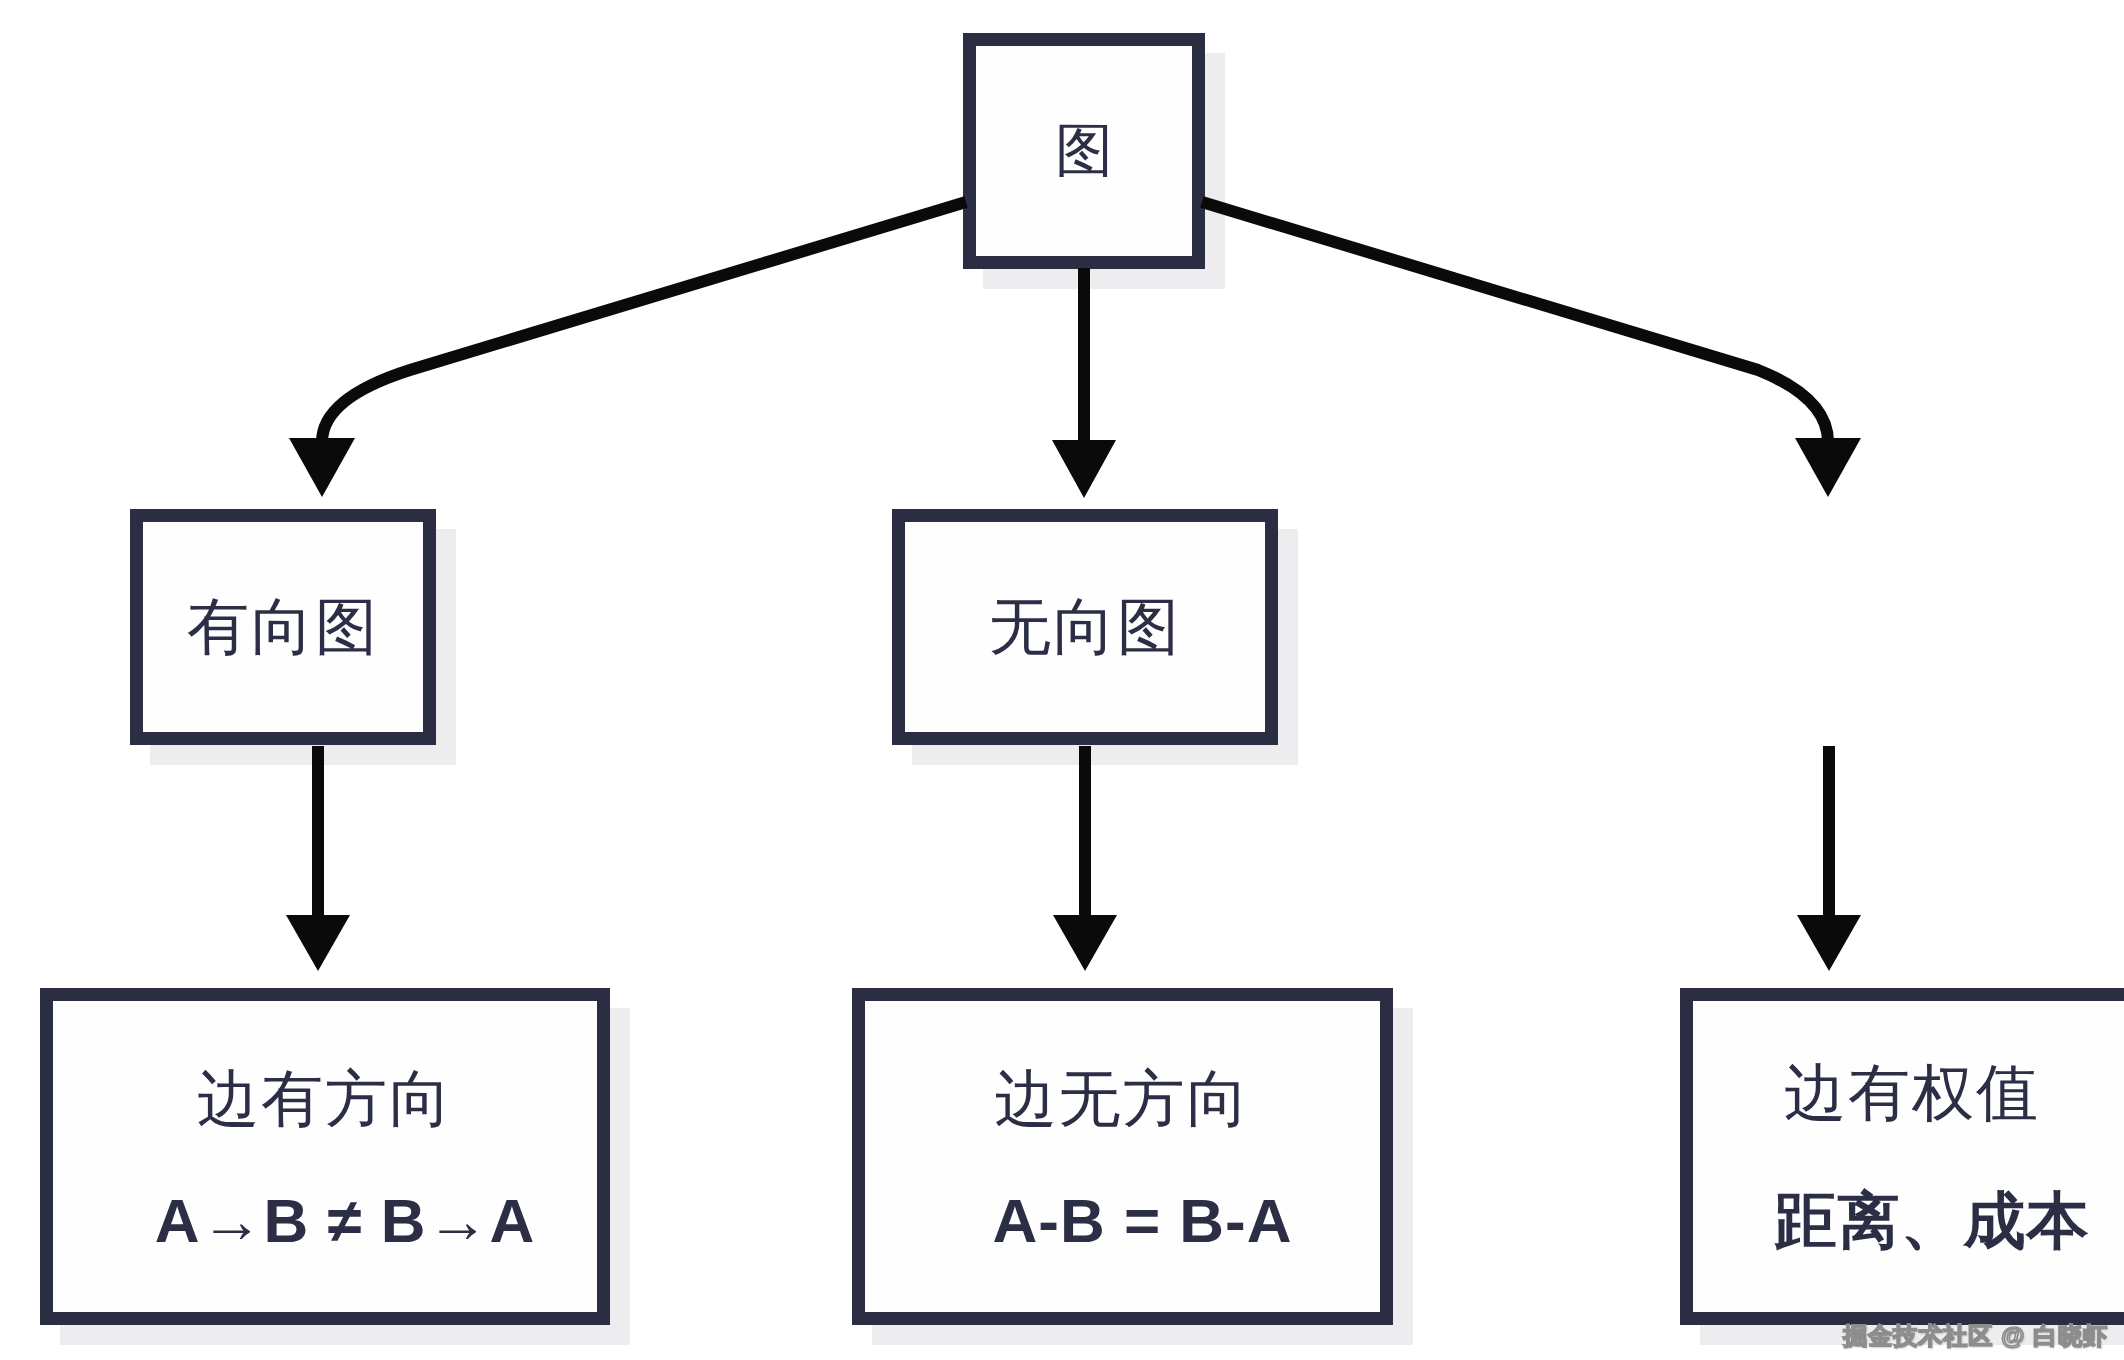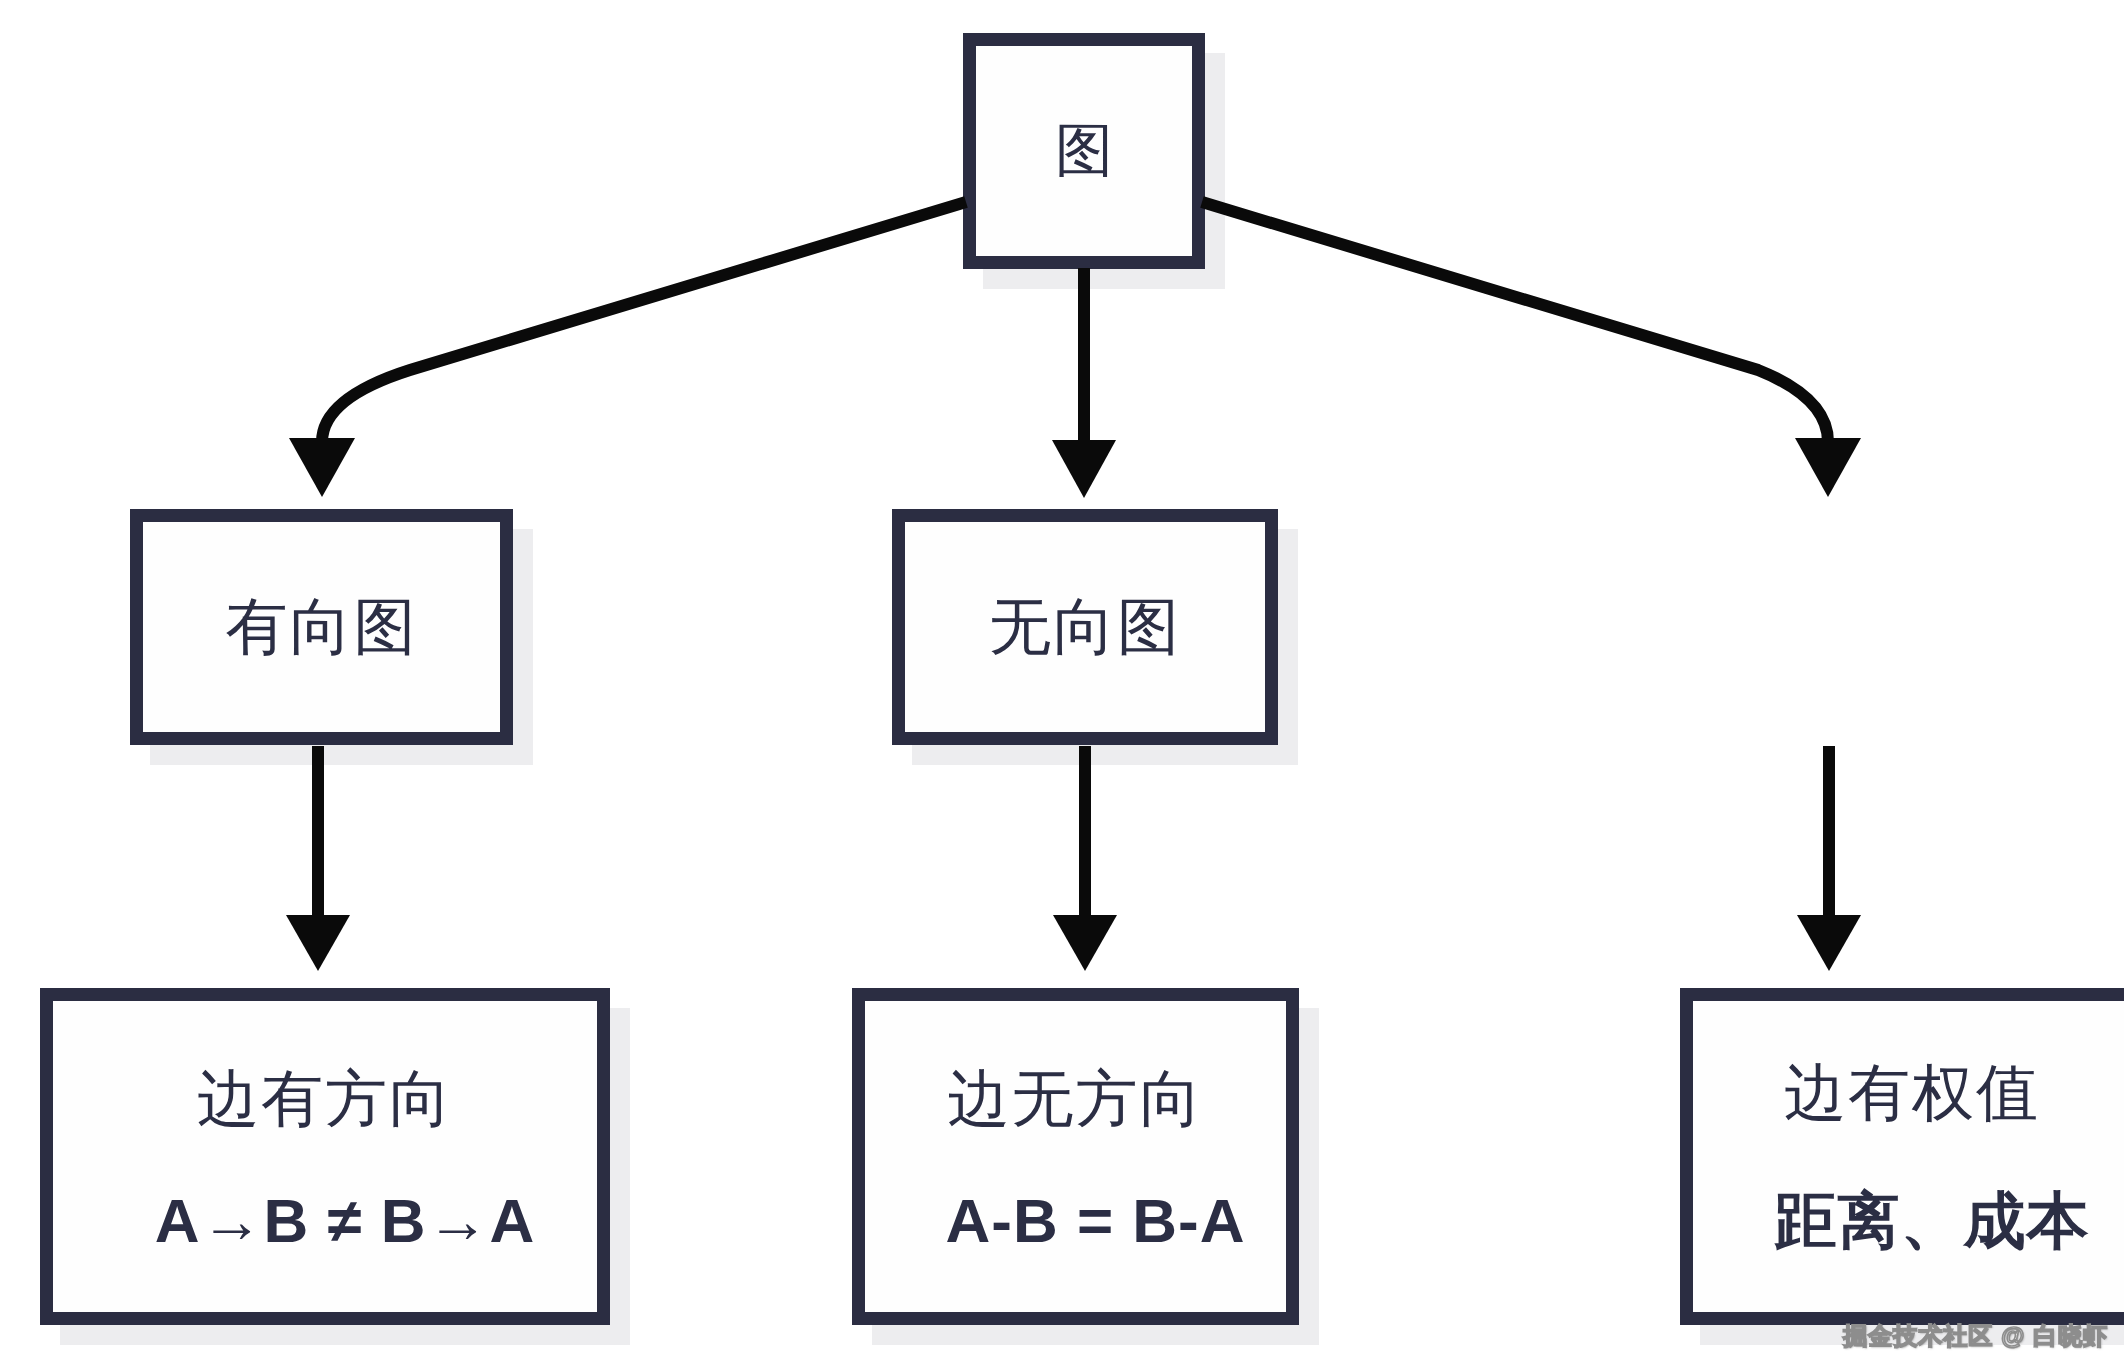--- a/index.html
+++ b/index.html
@@ -41,32 +41,32 @@
     left: 963px; top: 33px;
     width: 242px; height: 236px;
     font-size: 58px;
   }
   .node-mid {
     top: 509px;
     height: 236px;
     font-size: 62px;
     letter-spacing: 2px;
   }
-  .node-mid-1 { left: 130px;  width: 383px; align-items: center; }
+  .node-mid-1 { left: 130px;  width: 306px; align-items: center; }
   .node-mid-2 { left: 892px;  width: 386px; }
   .node-mid-3 { left: 1640px; width: 378px; }
   .node-bot {
     top: 988px;
     height: 337px;
     font-size: 62px;
     gap: 44px;
     letter-spacing: 2px;
   }
   .node-bot-1 { left: 40px;   width: 570px; }
-  .node-bot-2 { left: 852px;  width: 447px; }
+  .node-bot-2 { left: 852px;  width: 541px; }
   .node-bot-3 { left: 1680px; width: 464px; }
   .desc-line2 {
     font-weight: bold;
     letter-spacing: 1px;
     margin-left: 40px;
   }
   .watermark {
     position: absolute;
     right: 16px;
     bottom: 8px;

